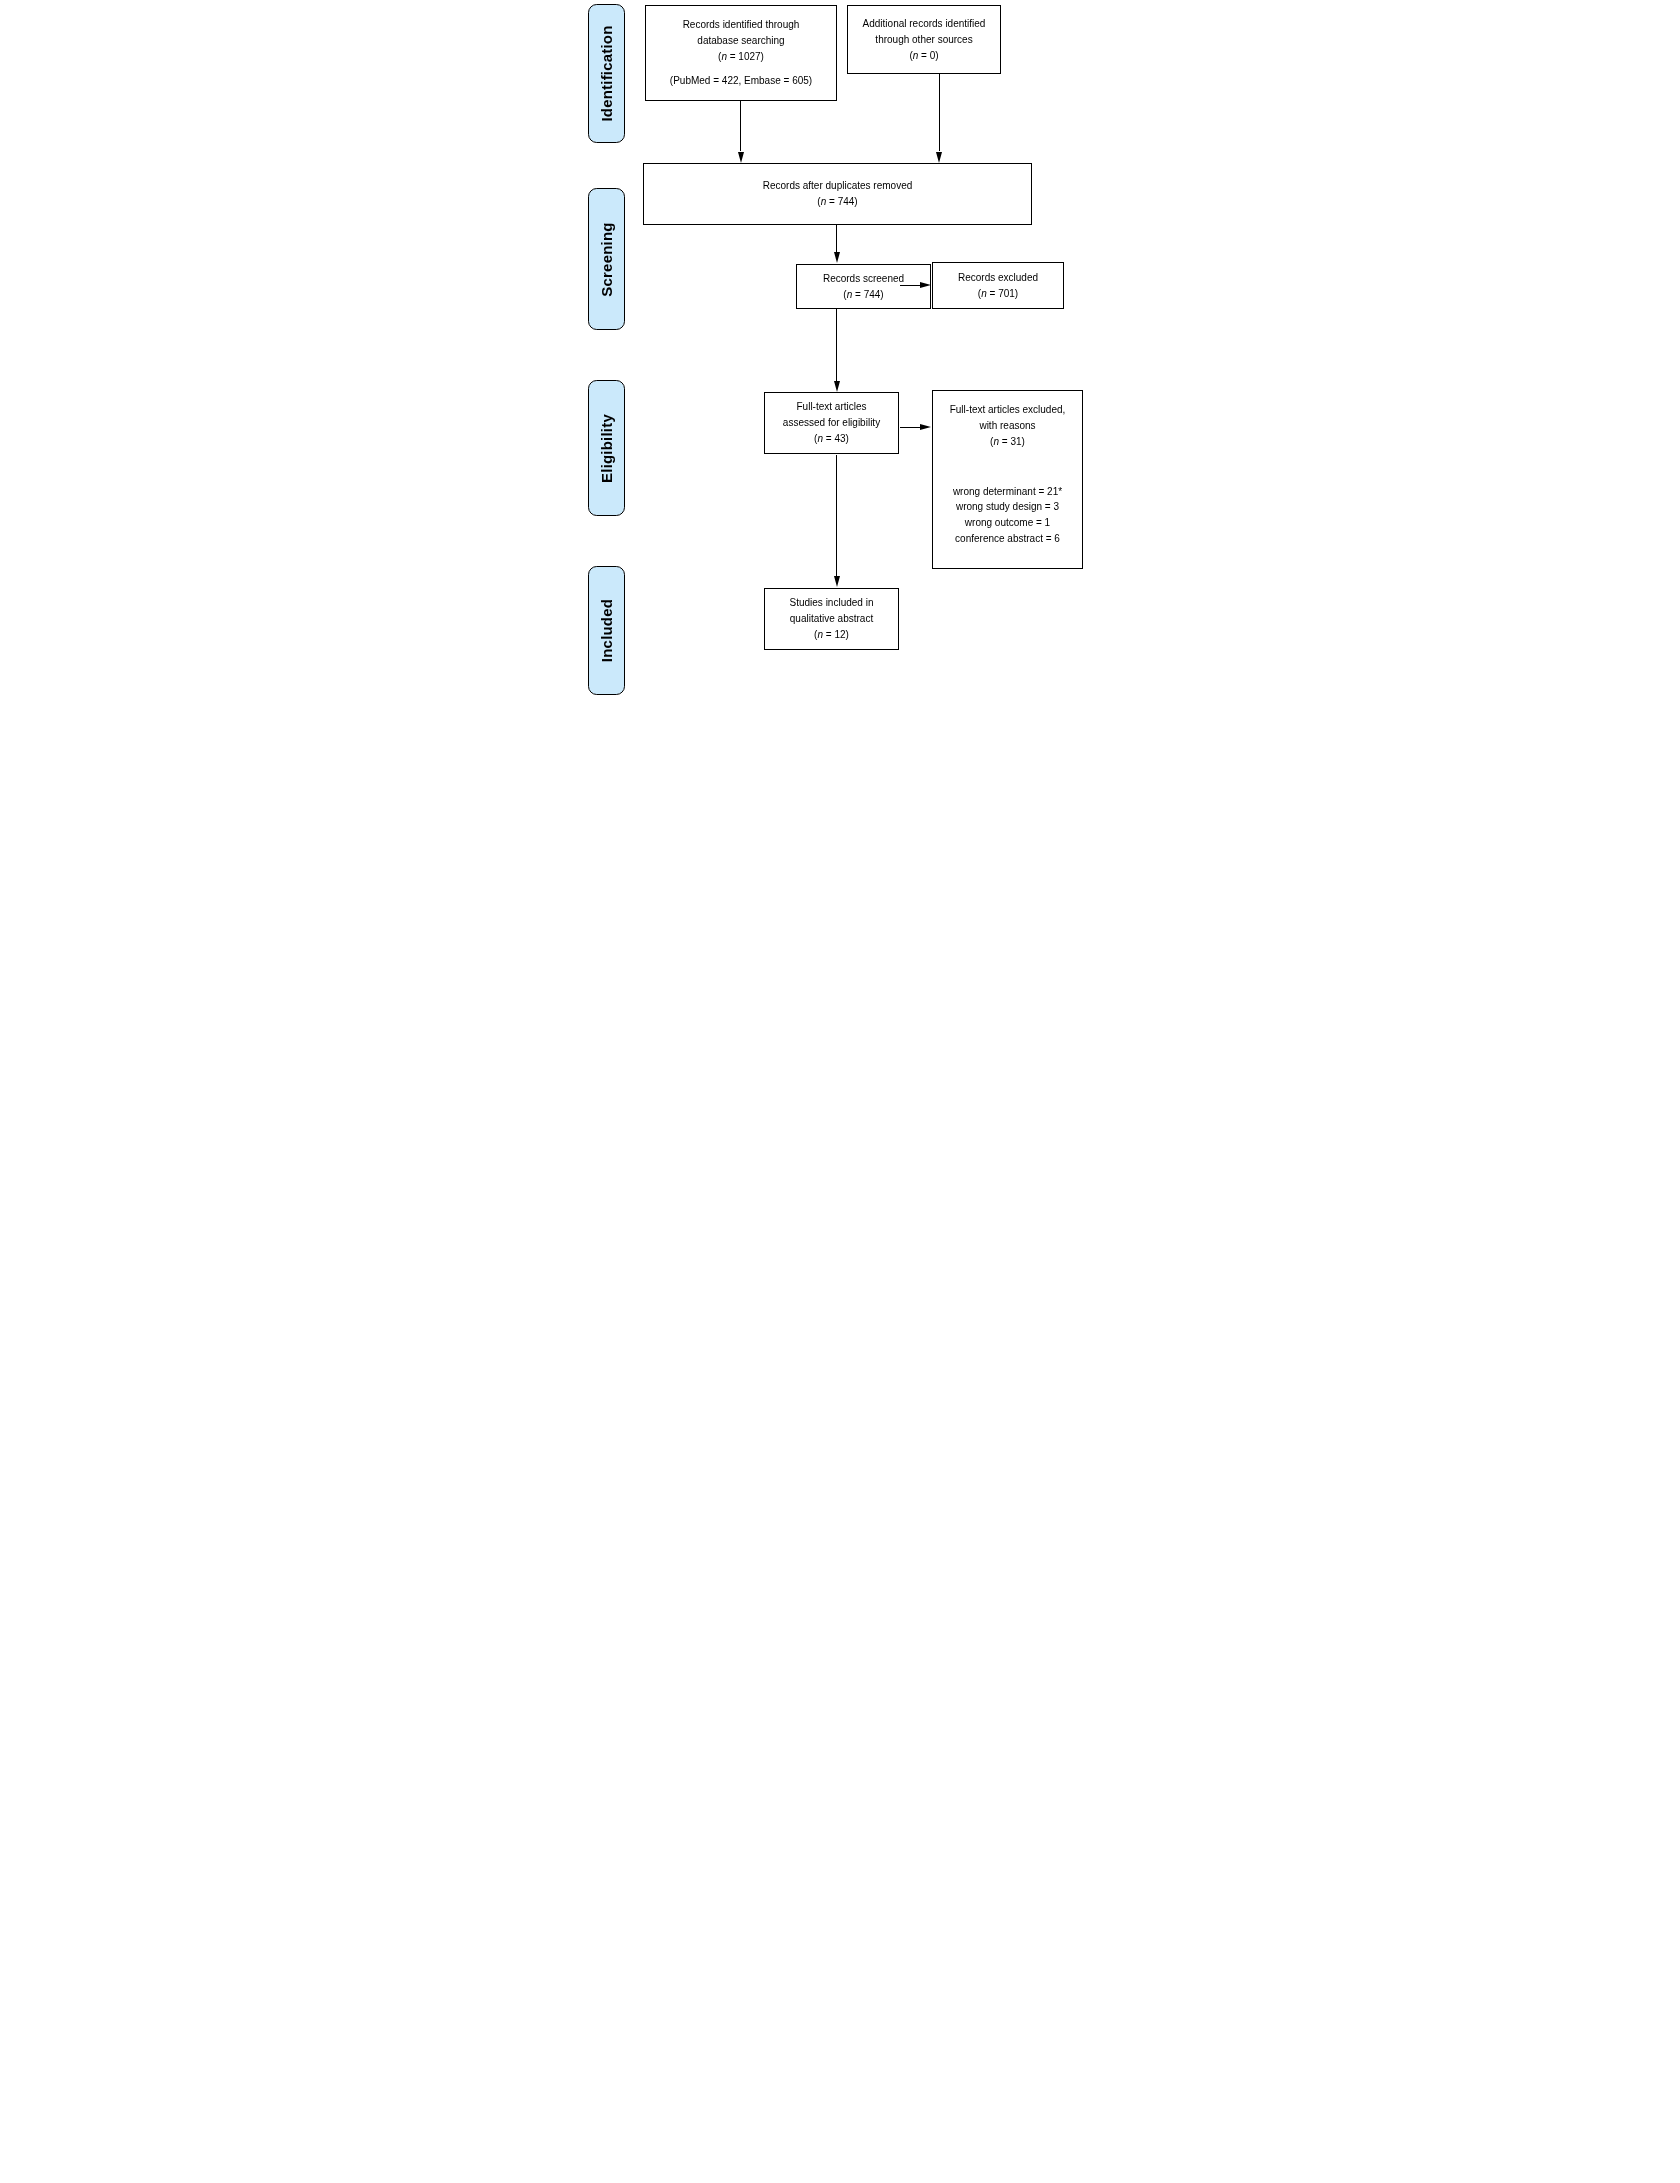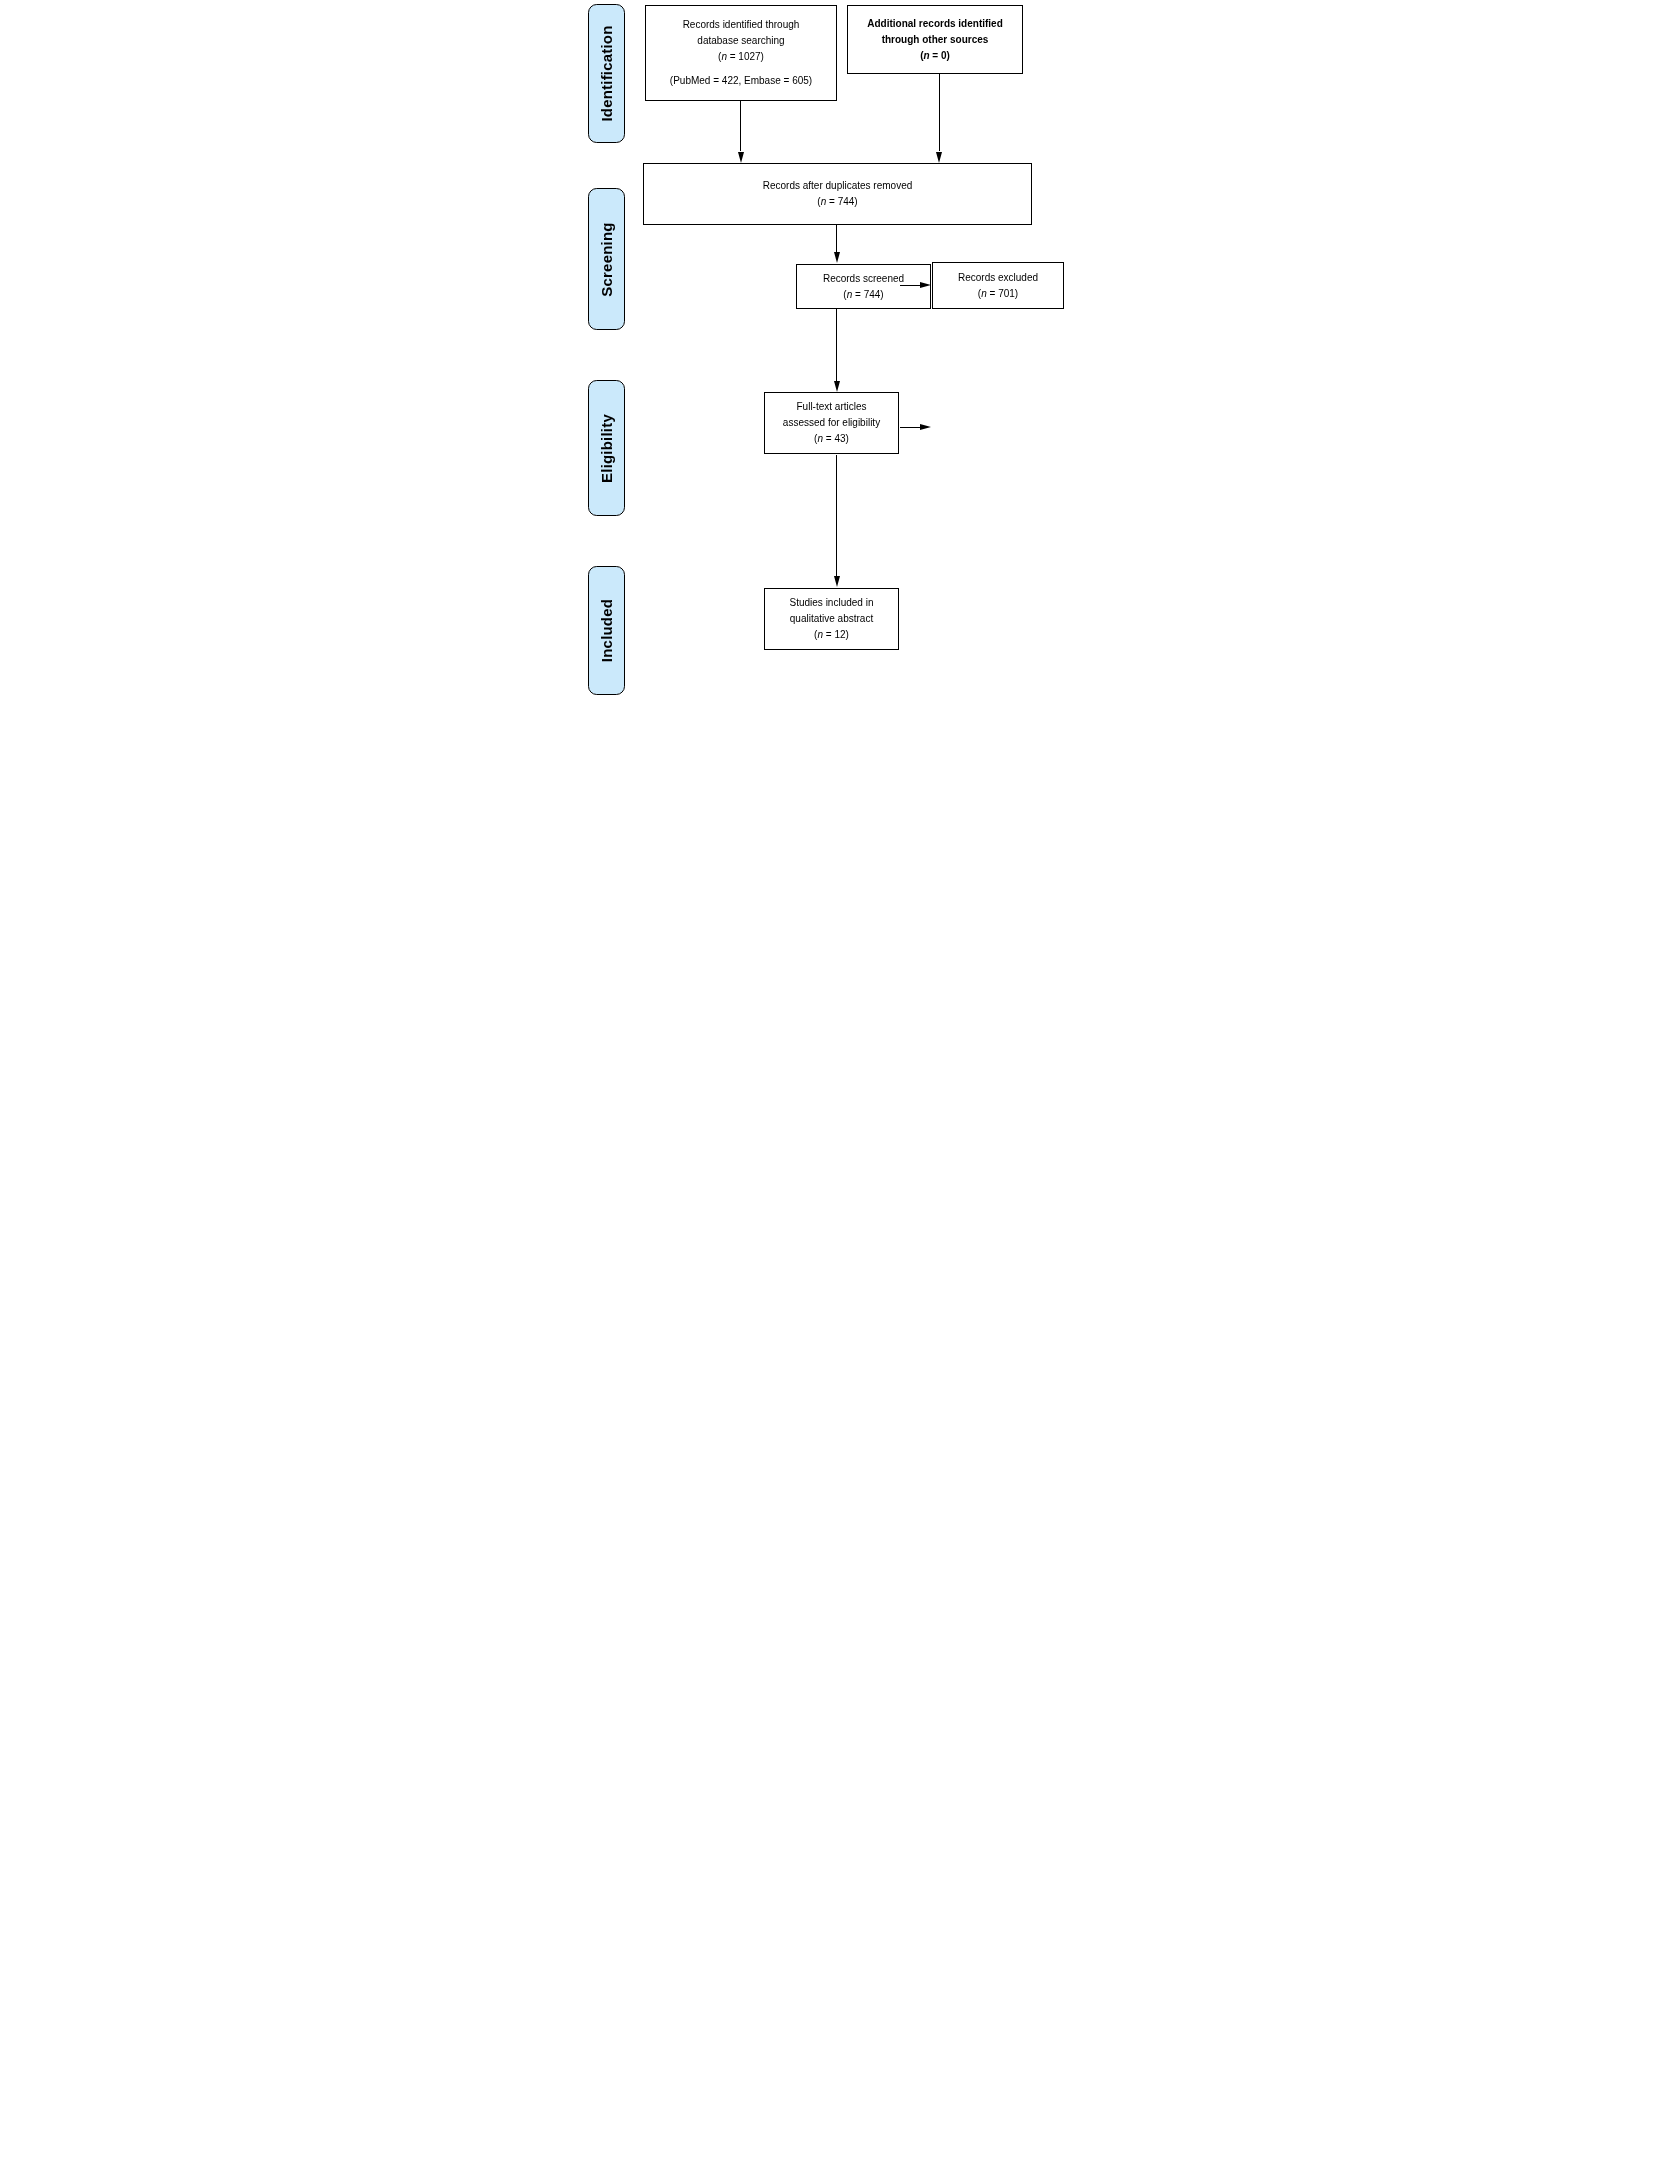--- a/index.html
+++ b/index.html
@@ -92,21 +92,21 @@
   </div>
 
   <div class="fbox" style="left:67px;top:5.2px;width:192px;height:96px;">
     <div class="tline">Records identified through</div>
     <div class="tline">database searching</div>
     <div class="tline">(<i>n</i> = 1027)</div>
     <div class="tline spacer"></div>
     <div class="tline">(PubMed = 422, Embase = 605)</div>
   </div>
 
-  <div class="fbox" style="left:269px;top:5.2px;width:176px;height:69px;font-weight:bold;">
+  <div class="fbox" style="left:269px;top:5.2px;width:154px;height:69px;">
     <div class="tline">Additional records identified</div>
     <div class="tline">through other sources</div>
     <div class="tline">(<i>n</i> = 0)</div>
   </div>
 
   <div class="fbox" style="left:65px;top:163px;width:389px;height:62px;align-items:center;">
     <div class="tline">Records after duplicates removed</div>
     <div class="tline">(<i>n</i> = 744)</div>
   </div>
 
@@ -119,20 +119,31 @@
     <div class="tline">Records excluded</div>
     <div class="tline">(<i>n</i> = 701)</div>
   </div>
 
   <div class="fbox" style="left:186px;top:392px;width:135px;height:62px;">
     <div class="tline">Full-text articles</div>
     <div class="tline">assessed for eligibility</div>
     <div class="tline">(<i>n</i> = 43)</div>
   </div>
 
+  <div class="fbox topalign" style="left:354px;top:390px;width:151px;height:179px;">
+    <div class="tline">Full-text articles excluded,</div>
+    <div class="tline">with reasons</div>
+    <div class="tline">(<i>n</i> = 31)</div>
+    <div class="reasons-block">
+      <div class="tline">wrong determinant = 21*</div>
+      <div class="tline">wrong study design = 3</div>
+      <div class="tline">wrong outcome = 1</div>
+      <div class="tline">conference abstract = 6</div>
+    </div>
+  </div>
 
   <div class="fbox" style="left:186px;top:588px;width:135px;height:62px;">
     <div class="tline">Studies included in</div>
     <div class="tline">qualitative abstract</div>
     <div class="tline">(<i>n</i> = 12)</div>
   </div>
 
   <div class="vline" style="left:162px;top:101px;height:50px;"></div>
   <div class="head-down" style="left:160px;top:152px;"></div>
 

